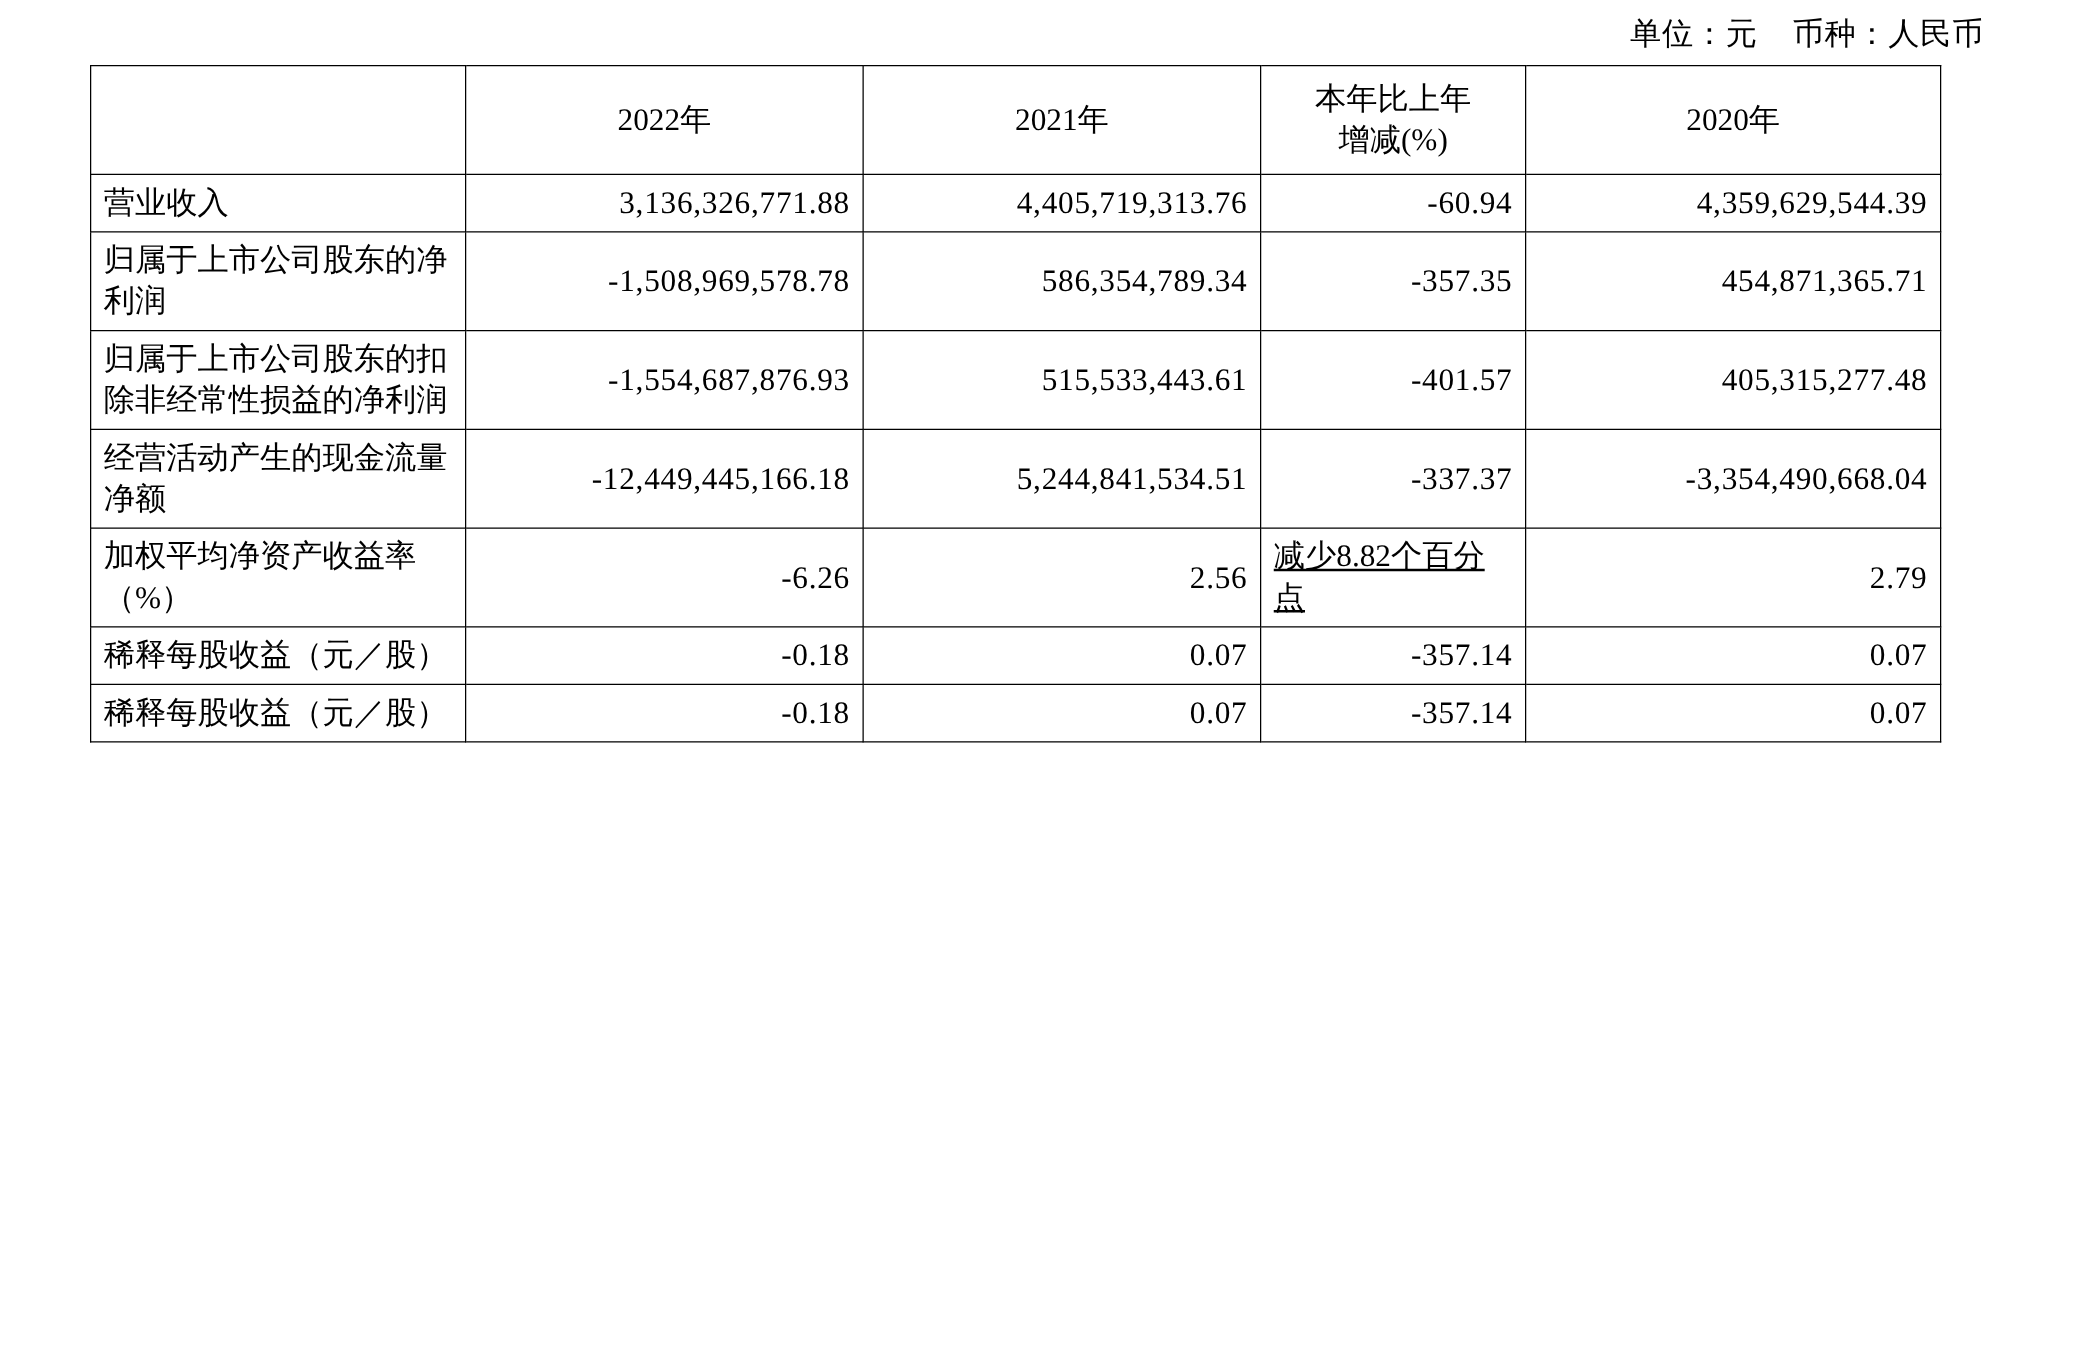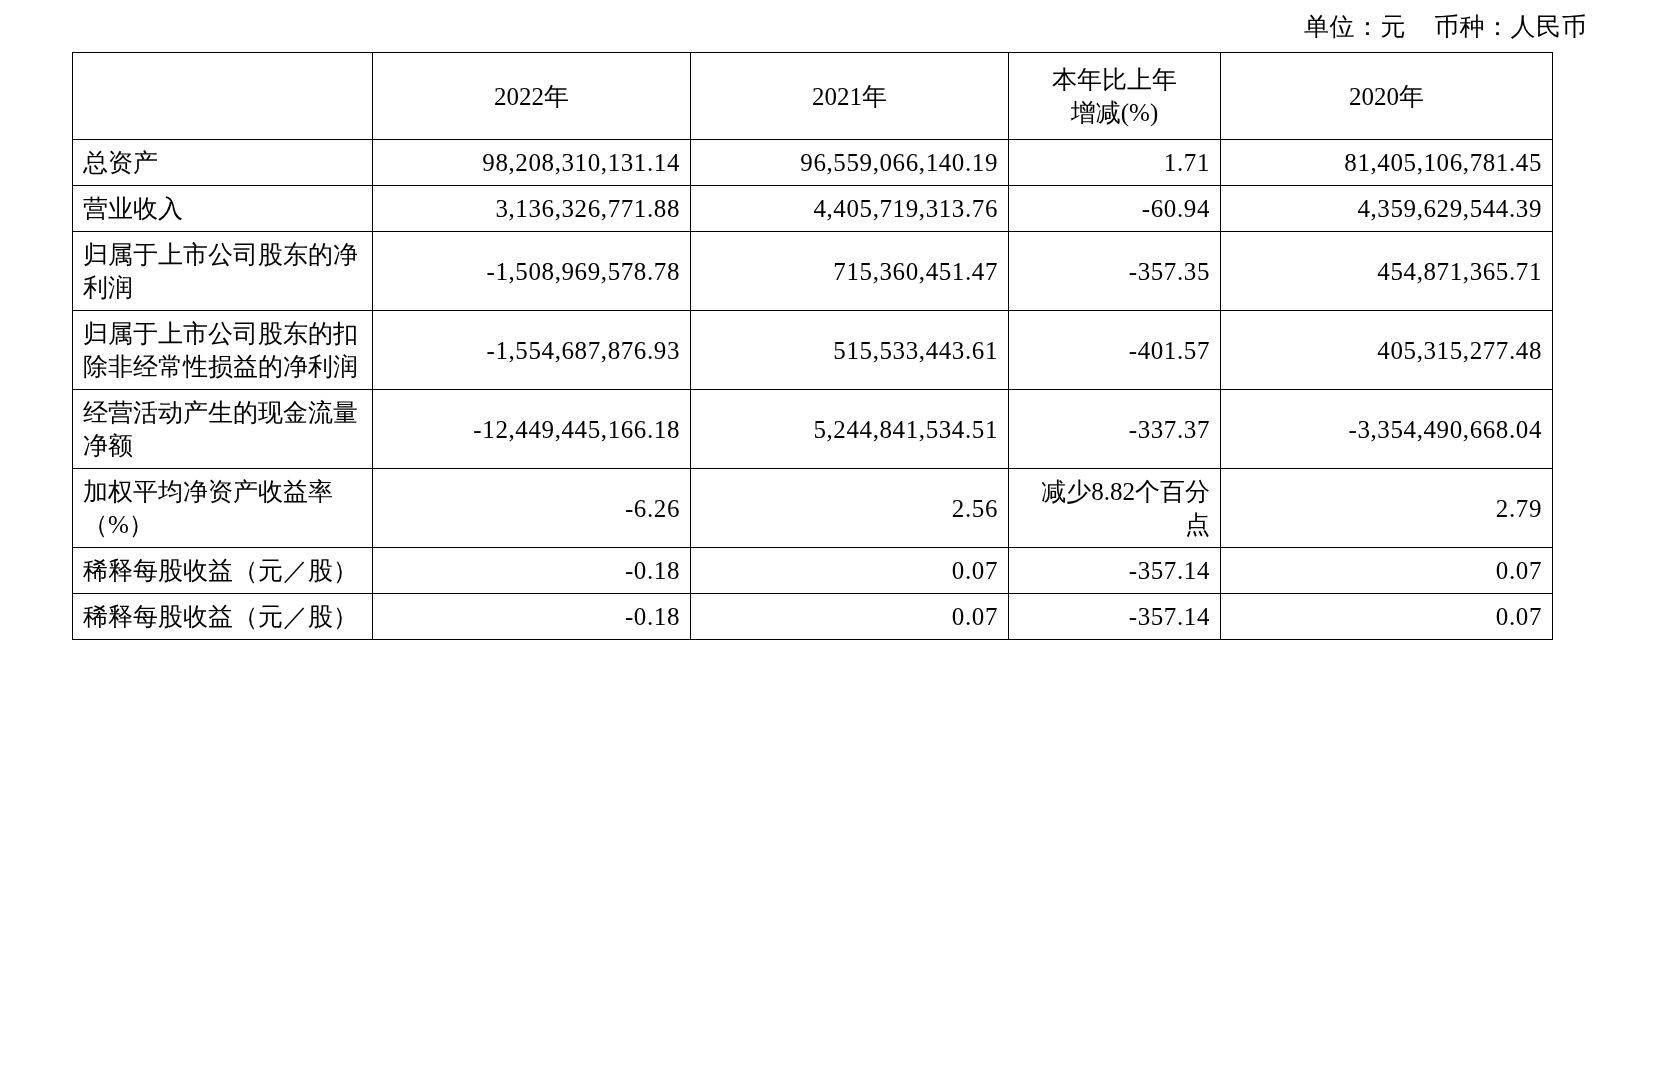--- a/index.html
+++ b/index.html
@@ -66,21 +66,22 @@
     text-align: left;
     padding-left: 14px;
   }
   .num {
     text-align: right;
     padding-right: 14px;
     font-family: "Liberation Serif", "DejaVu Serif", serif;
     letter-spacing: 0.6px;
   }
   .ctr {
-    text-align: right;
+    text-align: left;
+    text-decoration: underline;
   }
   .hdr-two {
     line-height: 1.3;
   }
 </style>
 </head>
 <body>
 
 <div class="page">
 
@@ -103,37 +104,30 @@
         <td>2021年</td>
         <td class="hdr-two">
           <div>本年比上年</div>
           <div>增减(%)</div>
         </td>
         <td>2020年</td>
       </tr>
     </thead>
     <tbody>
       <tr>
-        <td class="rowlabel">总资产</td>
-        <td class="num">98,208,310,131.14</td>
-        <td class="num">96,559,066,140.19</td>
-        <td class="num">1.71</td>
-        <td class="num">81,405,106,781.45</td>
-      </tr>
-      <tr>
         <td class="rowlabel">营业收入</td>
         <td class="num">3,136,326,771.88</td>
         <td class="num">4,405,719,313.76</td>
         <td class="num">-60.94</td>
         <td class="num">4,359,629,544.39</td>
       </tr>
       <tr>
         <td class="rowlabel">归属于上市公司股东的净利润</td>
         <td class="num">-1,508,969,578.78</td>
-        <td class="num">715,360,451.47</td>
+        <td class="num">586,354,789.34</td>
         <td class="num">-357.35</td>
         <td class="num">454,871,365.71</td>
       </tr>
       <tr>
         <td class="rowlabel">归属于上市公司股东的扣除非经常性损益的净利润</td>
         <td class="num">-1,554,687,876.93</td>
         <td class="num">515,533,443.61</td>
         <td class="num">-401.57</td>
         <td class="num">405,315,277.48</td>
       </tr>

